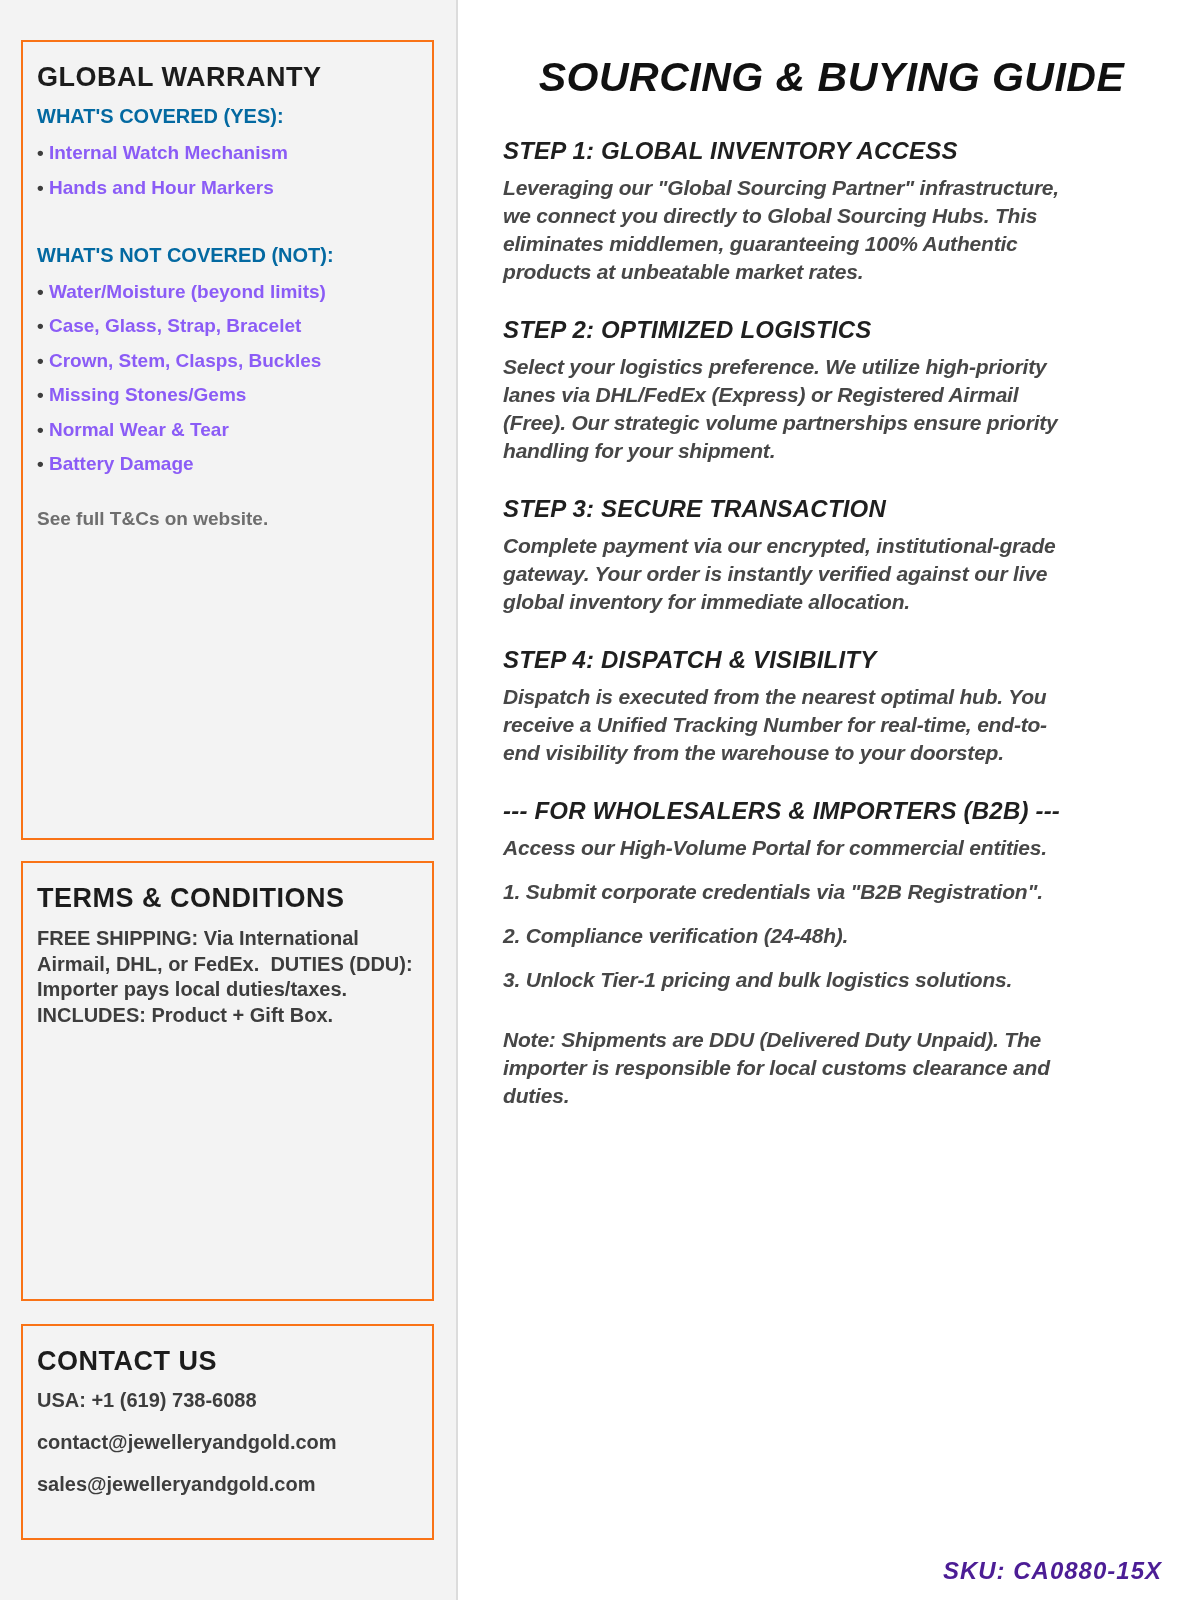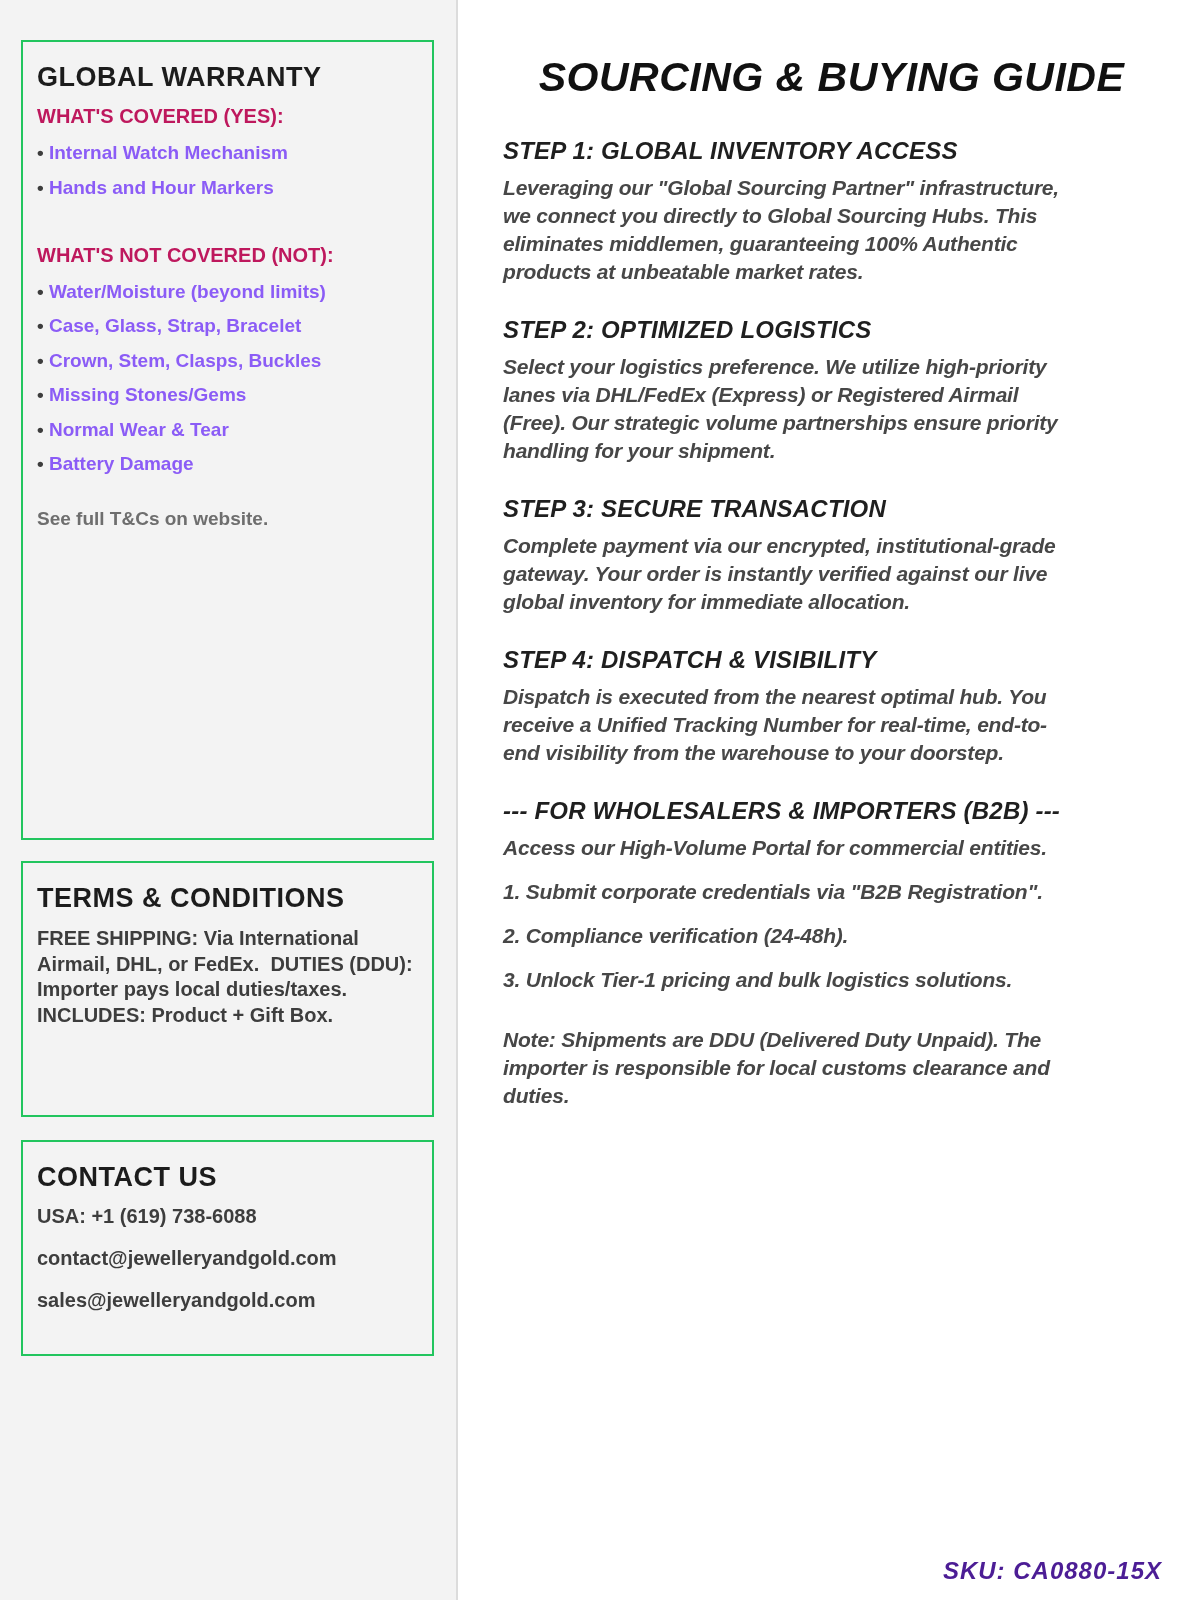--- a/index.html
+++ b/index.html
@@ -14,37 +14,37 @@
   
   .sidebar{
     width:458px;min-width:458px;height:1600px;
     box-sizing:border-box;
     background:#f3f3f3;
     border-right:2px solid #dcdcdc;
     padding:40px 22px 0 21px;
   }
   .box{
     box-sizing:border-box;
-    border:2px solid #22c55e;
+    border:2px solid #f97316;
     padding:20px 14px 0 14px;
     overflow:hidden;
   }
   .warranty-box{height:800px;margin-bottom:21px;}
-  .terms-box{height:256px;margin-bottom:23px;}
+  .terms-box{height:440px;margin-bottom:23px;}
   .contact-box{height:216px;}
   .box h2{
     margin:0 0 12px 0;
     font-size:27px;font-weight:bold;
     letter-spacing:.5px;
     color:#1c1c1c;
   }
   .box h3{
     margin:0 0 14px 0;
     font-size:20px;font-weight:bold;
-    color:#be185d;
+    color:#0369a1;
   }
   .box h3.gap-top{margin-top:46px;}
   .box ul{list-style:none;margin:0;padding:0;}
   .box li{
     font-size:19px;font-weight:bold;color:#8b5cf6;
     line-height:21px;margin-bottom:13.5px;
   }
   .box li::before{content:"\2022\00a0";color:#3d3d3d;}
   .footnote{
     margin:34px 0 0 0;

